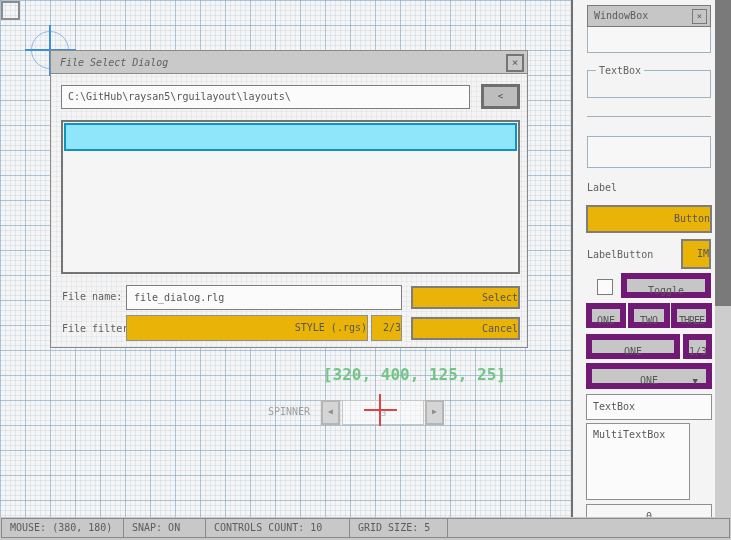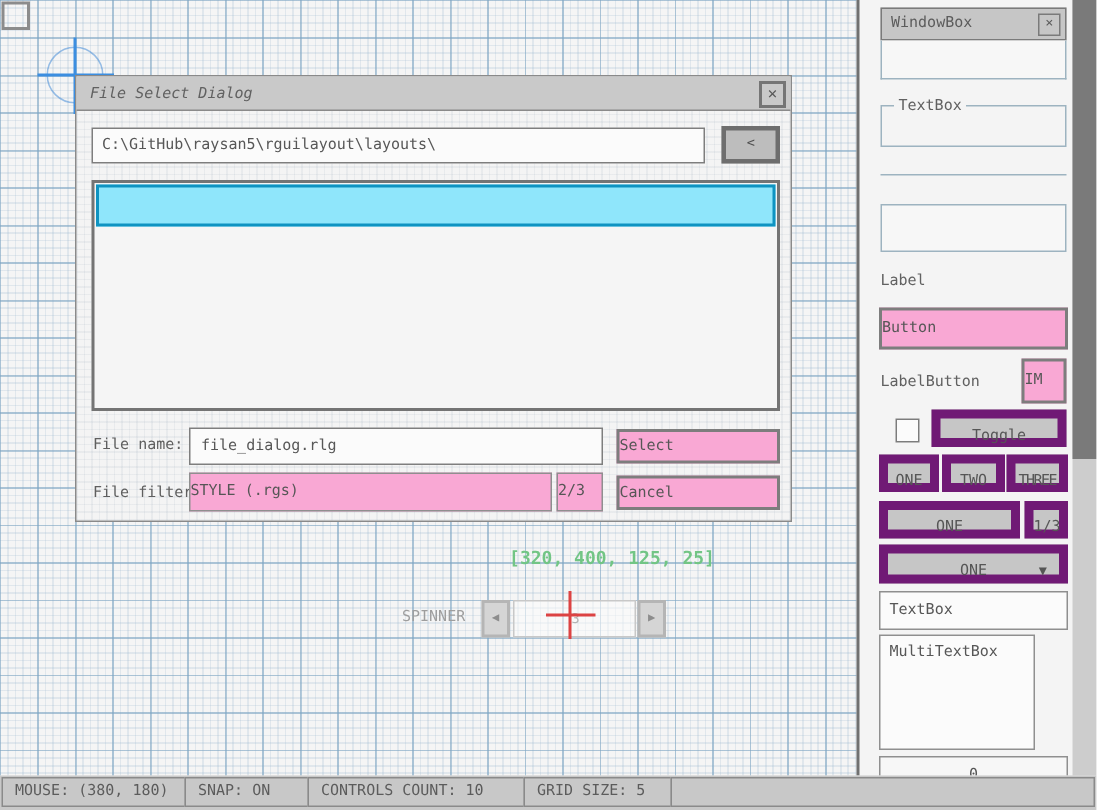--- a/index.html
+++ b/index.html
@@ -42,28 +42,28 @@
   #dialog-close { top:3px; right:3px; width:18px; height:18px; border:2px solid #757575; text-align:center; line-height:14px; color:#5a5a5a; font-size:11px; }
   .textfield { background:#fbfbfb; border:1px solid #7e7e7e; color:#575757; }
   #path-box { left:10px; top:34px; width:409px; height:24px; line-height:22px; padding-left:6px; }
   #back-btn { left:430px; top:33px; width:39px; height:25px; border:3px solid #6e6e6e; background:#bdbdbd; text-align:center; line-height:19px; font-size:9px; color:#4f4f4f; }
   #listview { left:10px; top:69px; width:459px; height:154px; border:2px solid #747474; background:#f5f5f5; }
   #listview-selected { left:1px; top:1px; width:453px; height:28px; background:#8fe6fb; border:2px solid #0f93c1; }
   .dlg-label { color:#5f5f5f; }
   #file-name-label { left:11px; top:240px; }
   #file-name-input { left:75px; top:234px; width:276px; height:25px; line-height:23px; padding-left:7px; }
   #file-filter-label { left:11px; top:272px; }
-  .gbtn { background:#f9a8d4; border:2px solid #7d7d7d; text-align:left; color:#565656; }
+  .gbtn { background:#eab308; border:2px solid #7d7d7d; text-align:right; color:#565656; }
   #select-btn { left:360px; top:235px; width:109px; height:23px; line-height:19px; }
   #cancel-btn { left:360px; top:266px; width:109px; height:23px; line-height:19px; }
   #filter-btn { left:75px; top:264px; width:242px; height:26px; border:1px solid #8f8f8f; line-height:24px; }
   #filter-pages { left:320px; top:264px; width:31px; height:26px; border:1px solid #8f8f8f; line-height:24px; }
 
   
-  #tracking-rect-text { left:310px; top:365px; width:196px; text-align:center; font-size:12px; font-weight:bold; color:#72c585; }
+  #tracking-rect-text { left:310px; top:365px; width:196px; text-align:right; font-size:16px; font-weight:bold; color:#72c585; }
   #spinner-label { left:268px; top:406px; color:#9e9e9e; }
   .sp-btn { background:#d5d5d5; border:2px solid #b5b5b5; color:#8d8d8d; text-align:center; line-height:20px; font-size:8px; }
   #spinner-left { left:321px; top:400px; width:19px; height:25px; }
   #spinner-value-box { left:342px; top:400px; width:82px; height:25px; border:1px solid #c8c8c8; background:rgba(252,252,252,0.55); }
   #spinner-right { left:425px; top:400px; width:19px; height:25px; }
   #spinner-value { left:381px; top:408px; font-size:9px; color:#b3b3b3; }
   #cursor-h { left:364px; top:409px; width:33px; height:2px; background:#dc4343; }
   #cursor-v { left:379px; top:394px; width:2px; height:32px; background:#dc4343; }
 
   

